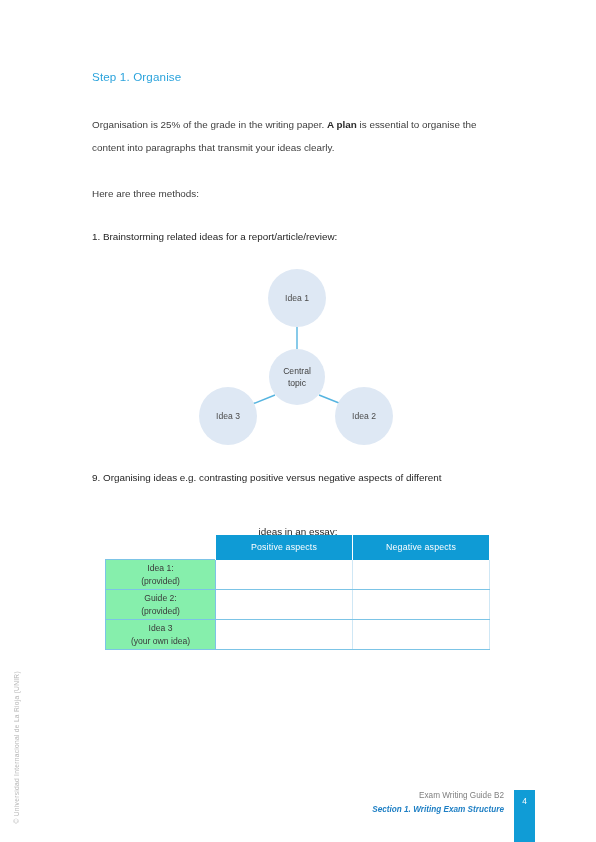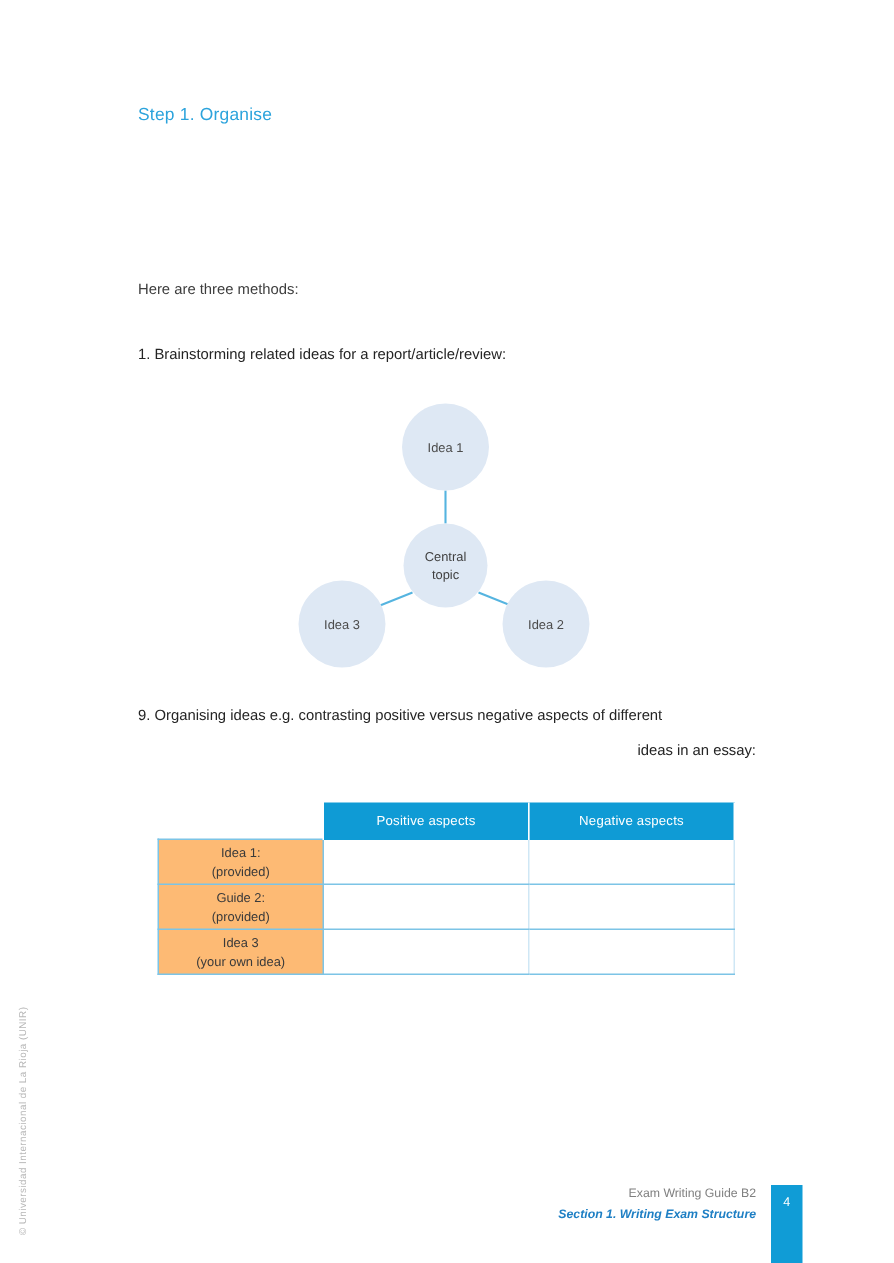--- a/index.html
+++ b/index.html
@@ -67,21 +67,21 @@
     position: absolute;
     left: 92px;
     width: 412px;
     font-size: 9.9px;
     line-height: 23px;
     font-weight: normal;
     color: #242424;
   }
   .b-one { top: 225px; }
   .b-two { top: 466px; text-align: justify; }
-  .b-two span.lastline { display: block; text-align: right; }
+  .b-two span.lastline { display: block; text-align: center; margin-top: 31px; }
 
   
   #diagram {
     position: absolute;
     left: 190px;
     top: 258px;
     width: 220px;
     height: 195px;
   }
   #diagram svg { display: block; }
@@ -123,21 +123,21 @@
     font-size: 8.8px;
     font-weight: normal;
     text-align: center;
     height: 24px;
     border-left: 1px solid #ffffff;
     border-right: 1px solid #ffffff;
     letter-spacing: .15px;
   }
 
   .row-label {
-    background: #fdba74;
+    background: #86efac;
     color: #3a3a3a;
     text-align: center;
     line-height: 12.5px;
     height: 29px;
     border-top: 1px solid #7cc4e6;
     border-bottom: 1px solid #7cc4e6;
     border-left: 1px solid #7cc4e6;
     border-right: 1px solid #7cc4e6;
     padding: 1px 0;
   }
@@ -186,20 +186,23 @@
 </style>
 </head>
 <body>
 
 <div id="page">
 
   <div class="copyright">© Universidad Internacional de La Rioja (UNIR)</div>
 
   <div class="h-step">Step 1. Organise</div>
 
+  <div class="para p-intro">
+    <span>Organisation is 25% of the grade in the writing paper. </span><b>A plan</b><span> is essential to organise the content into paragraphs that transmit your ideas clearly.</span>
+  </div>
 
   <div class="para p-here">Here are three methods:</div>
 
   <div class="bold-num b-one">1. Brainstorming related ideas for a report/article/review:</div>
 
   <div id="diagram">
     <svg width="220" height="195" viewBox="0 0 220 195" xmlns="http://www.w3.org/2000/svg">
 
       <line x1="107" y1="69" x2="107" y2="91" stroke="#55b4e0" stroke-width="1.4"></line>
       <line x1="85" y1="137" x2="60" y2="147" stroke="#55b4e0" stroke-width="1.4"></line>

